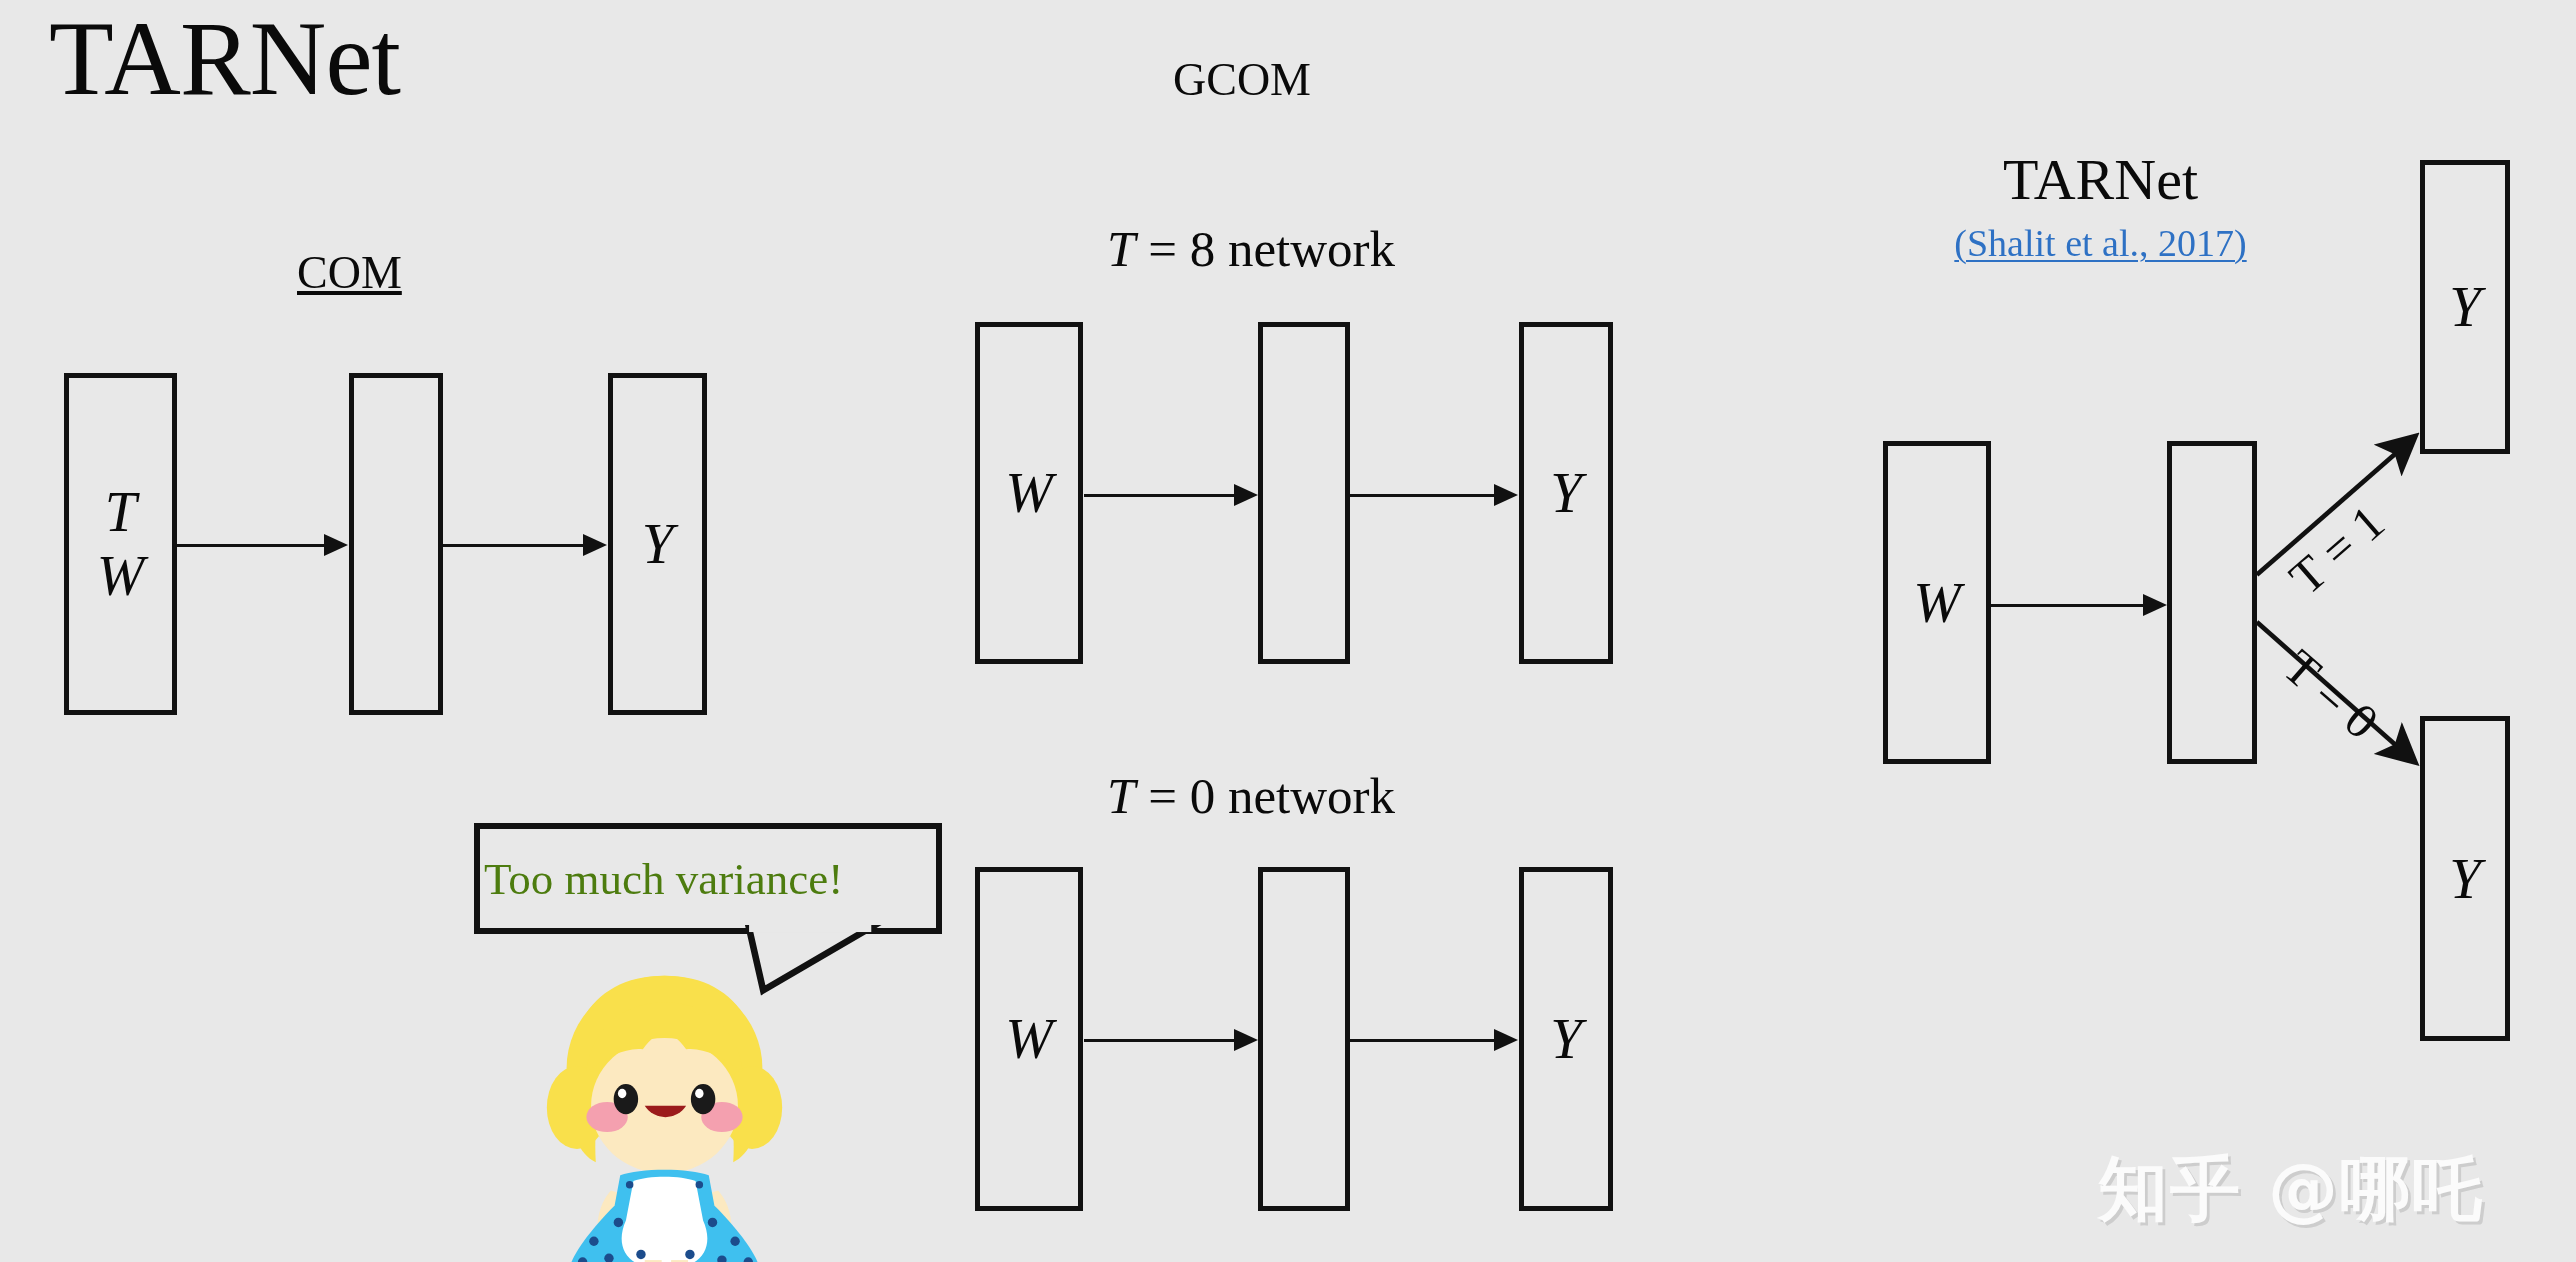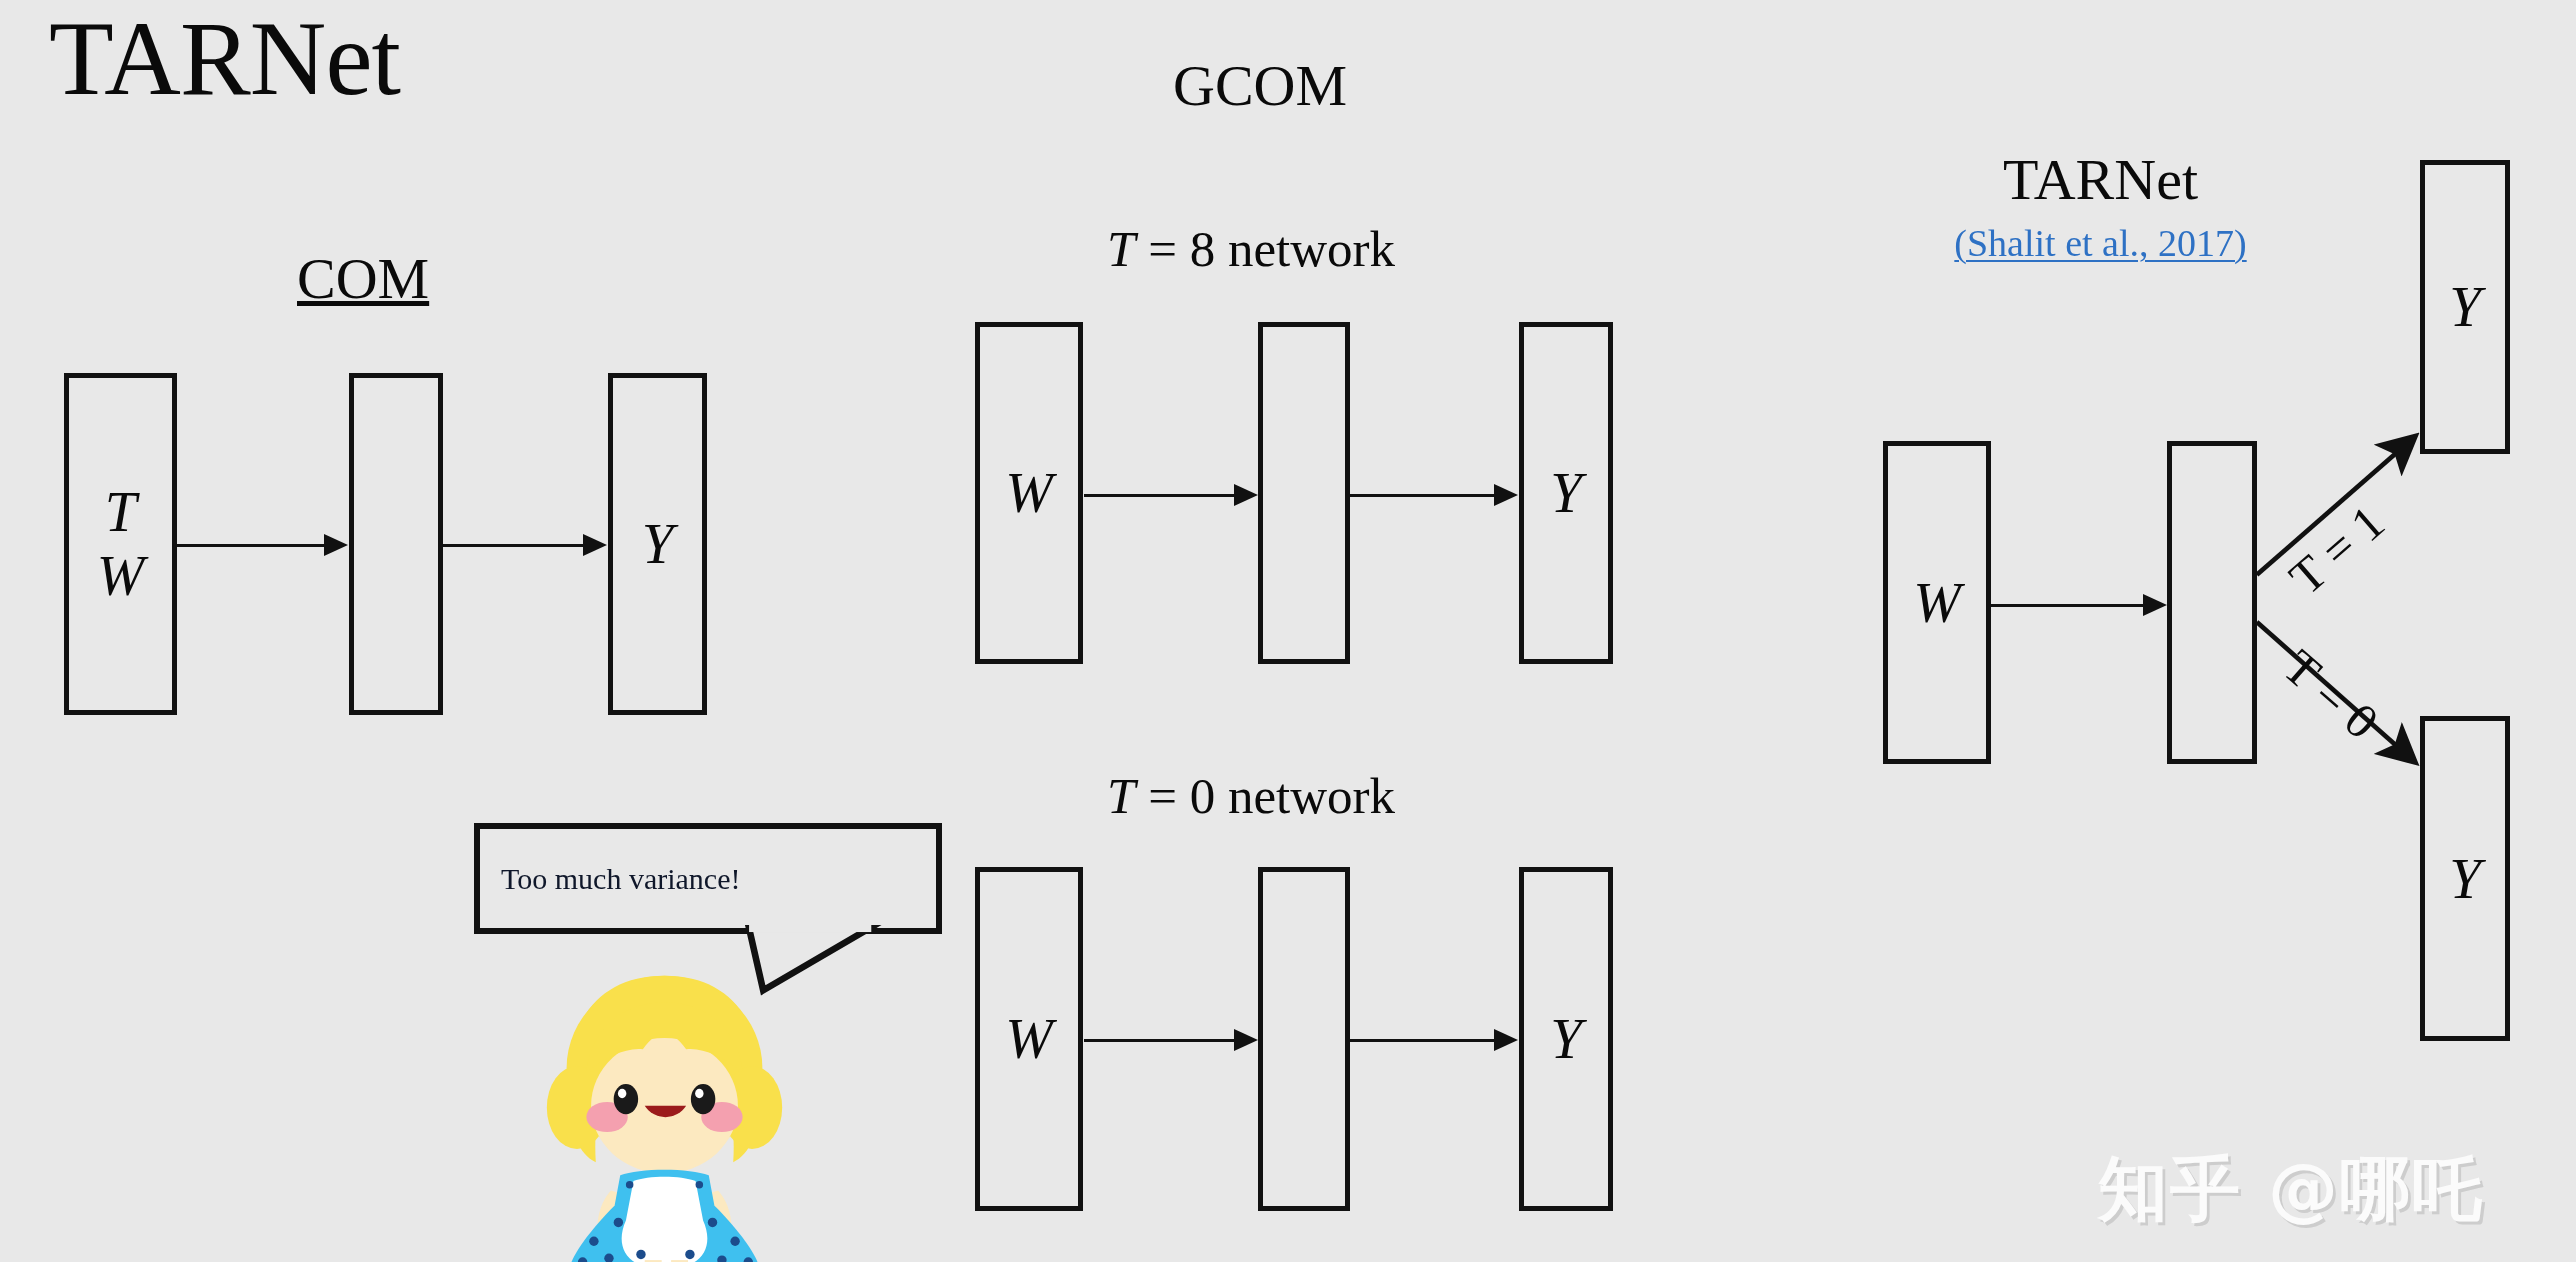--- a/index.html
+++ b/index.html
@@ -13,21 +13,21 @@
   #slide{position:absolute;left:0;top:0;width:2576px;height:1263px;}
 
   .abs{position:absolute;}
 
   
   .title-main{
     font-size:106px;line-height:1;color:#0a0a0a;
     letter-spacing:-0.9px;white-space:nowrap;
   }
   .title-sec{
-    font-size:58px;line-height:1;color:#0a0a0a;white-space:nowrap;
+    font-size:46px;line-height:1;color:#0a0a0a;white-space:nowrap;
   }
   .title-sub{
     font-size:51px;line-height:1;color:#0a0a0a;white-space:nowrap;
   }
   .title-right{
     font-size:58px;line-height:1;color:#0a0a0a;white-space:nowrap;
     text-align:center;
   }
   .cite-link{
     font-size:38px;line-height:1;color:#2e71c4;white-space:nowrap;
@@ -68,21 +68,21 @@
     position:absolute;font-size:49px;color:#0a0a0a;white-space:nowrap;
     transform-origin:left center;
   }
 
   
   .bubble{
     position:absolute;border:6.6px solid #111;background:#e8e8e8;
     box-sizing:border-box;display:flex;align-items:center;
   }
   .bubble-text{
-    font-size:30px;color:#0f172a;white-space:nowrap;padding-left:21px;
+    font-size:45px;color:#4d7c0f;white-space:nowrap;padding-left:4px;
   }
   .bubble-tail{position:absolute;overflow:visible;}
 
   
   .girl{position:absolute;}
 
   
   .watermark{
     position:absolute;color:#fbfbfb;font-size:70px;white-space:nowrap;
     font-family:"DejaVu Sans","Liberation Sans",sans-serif;font-weight:bold;

